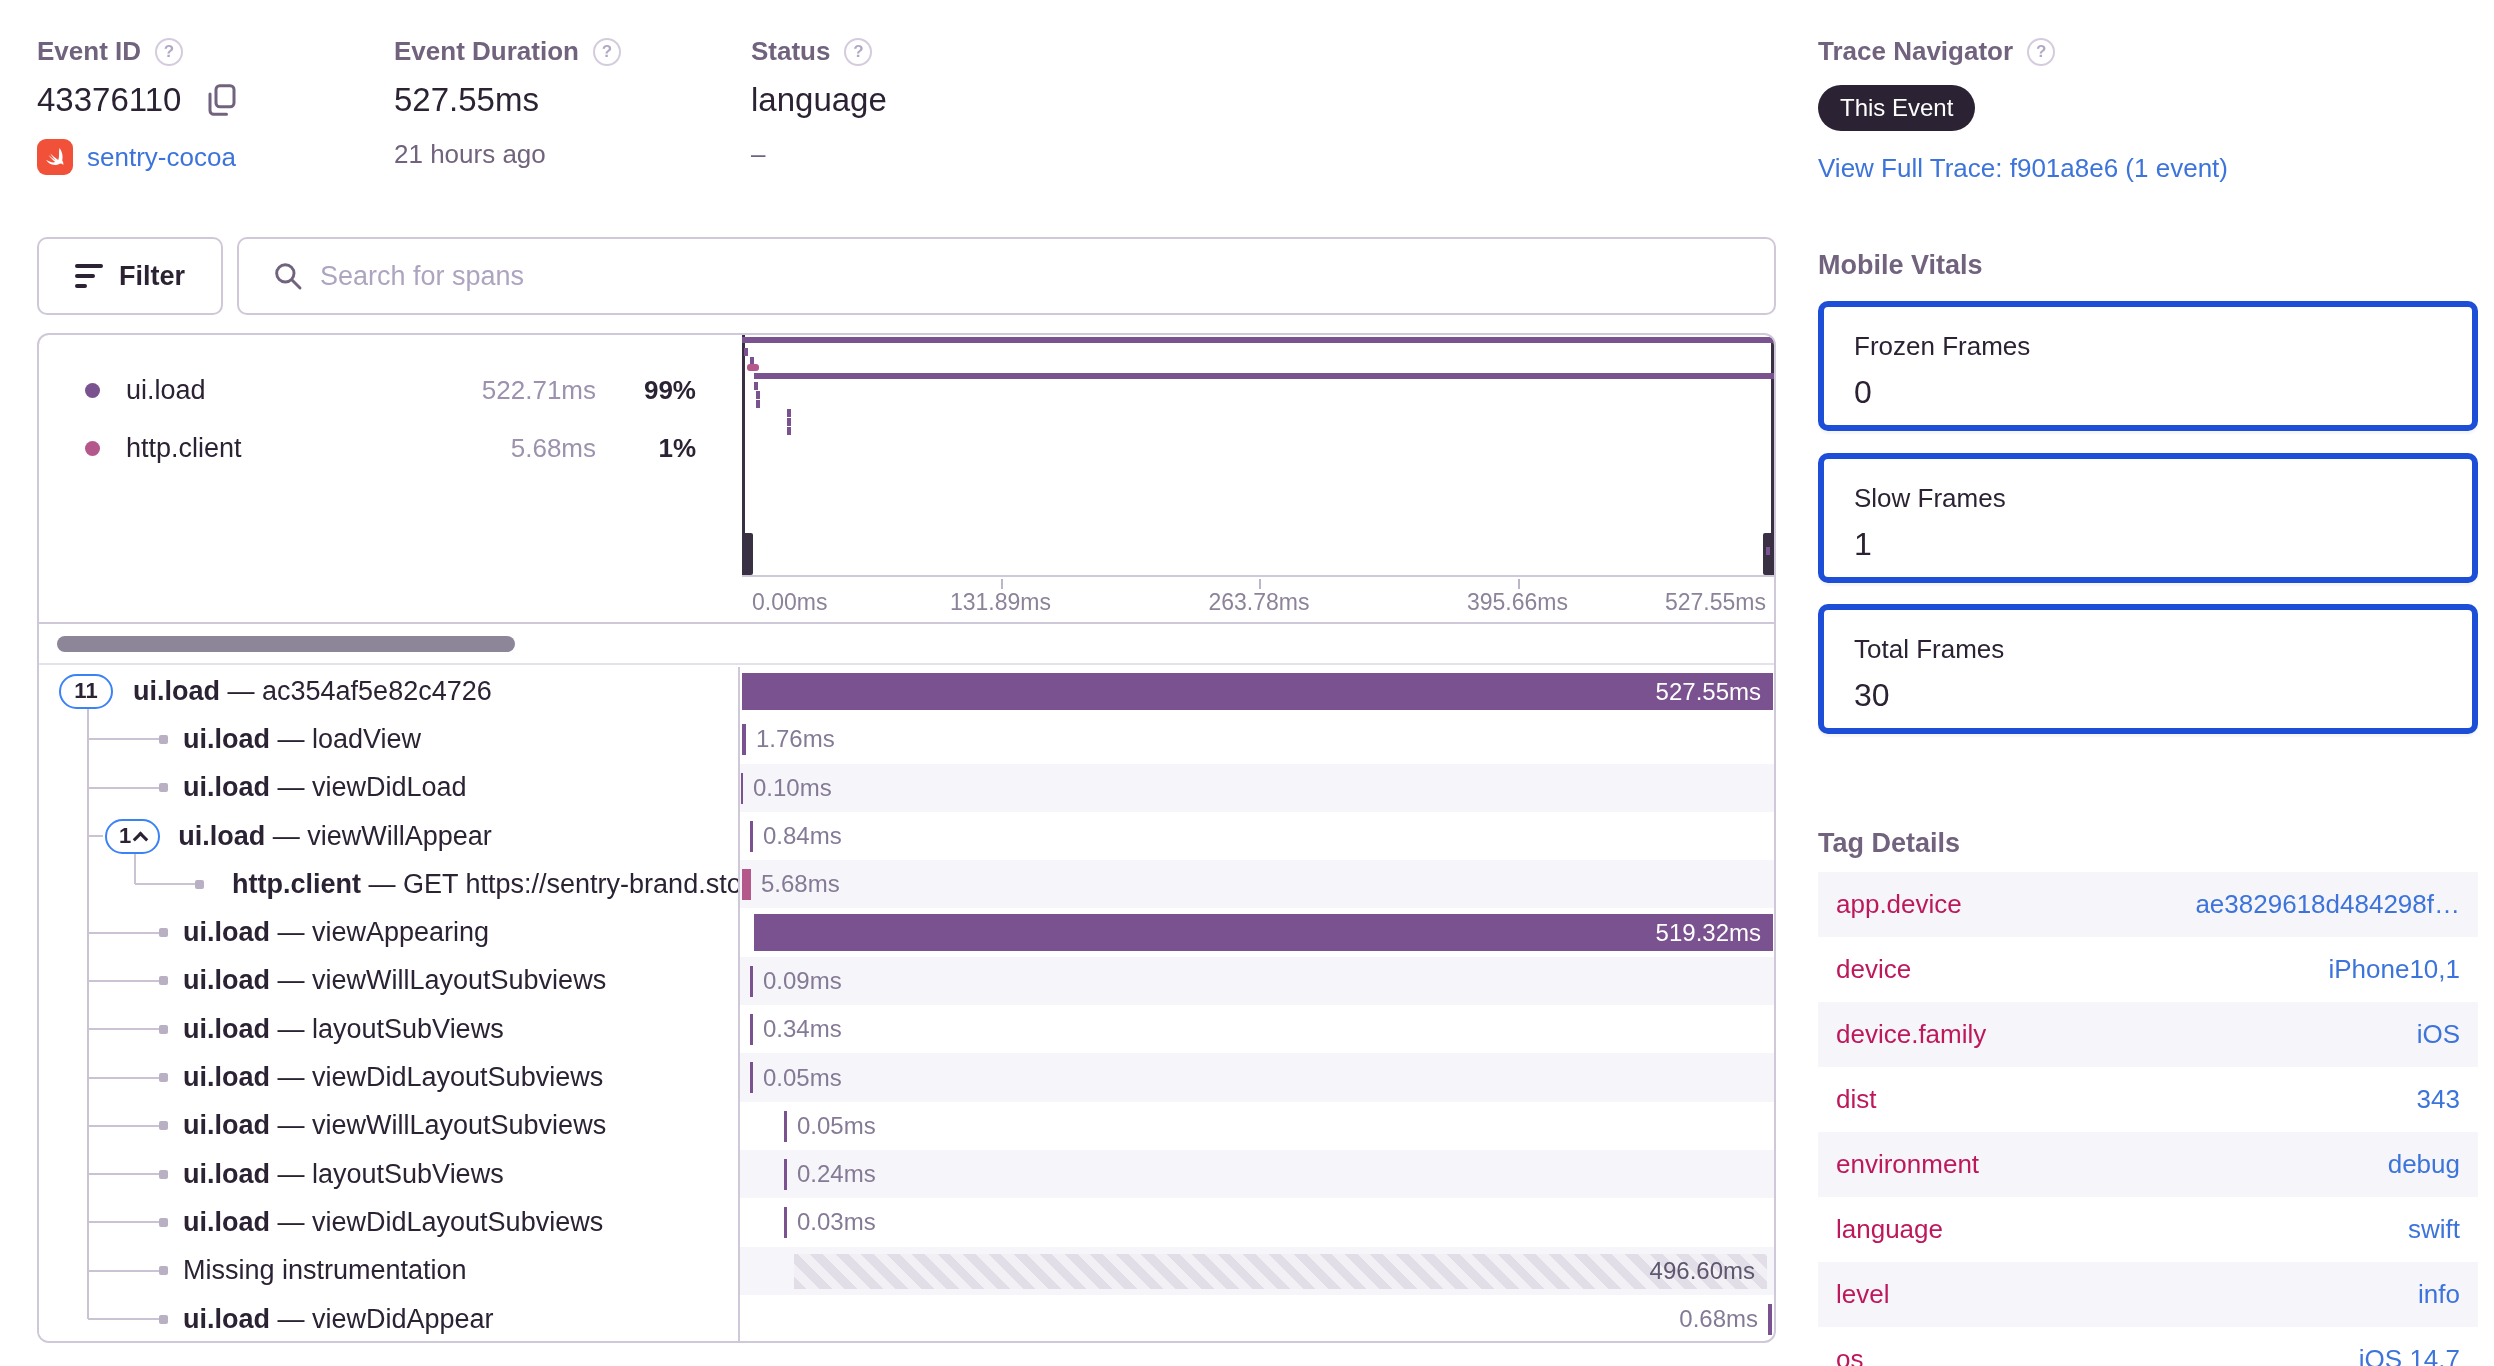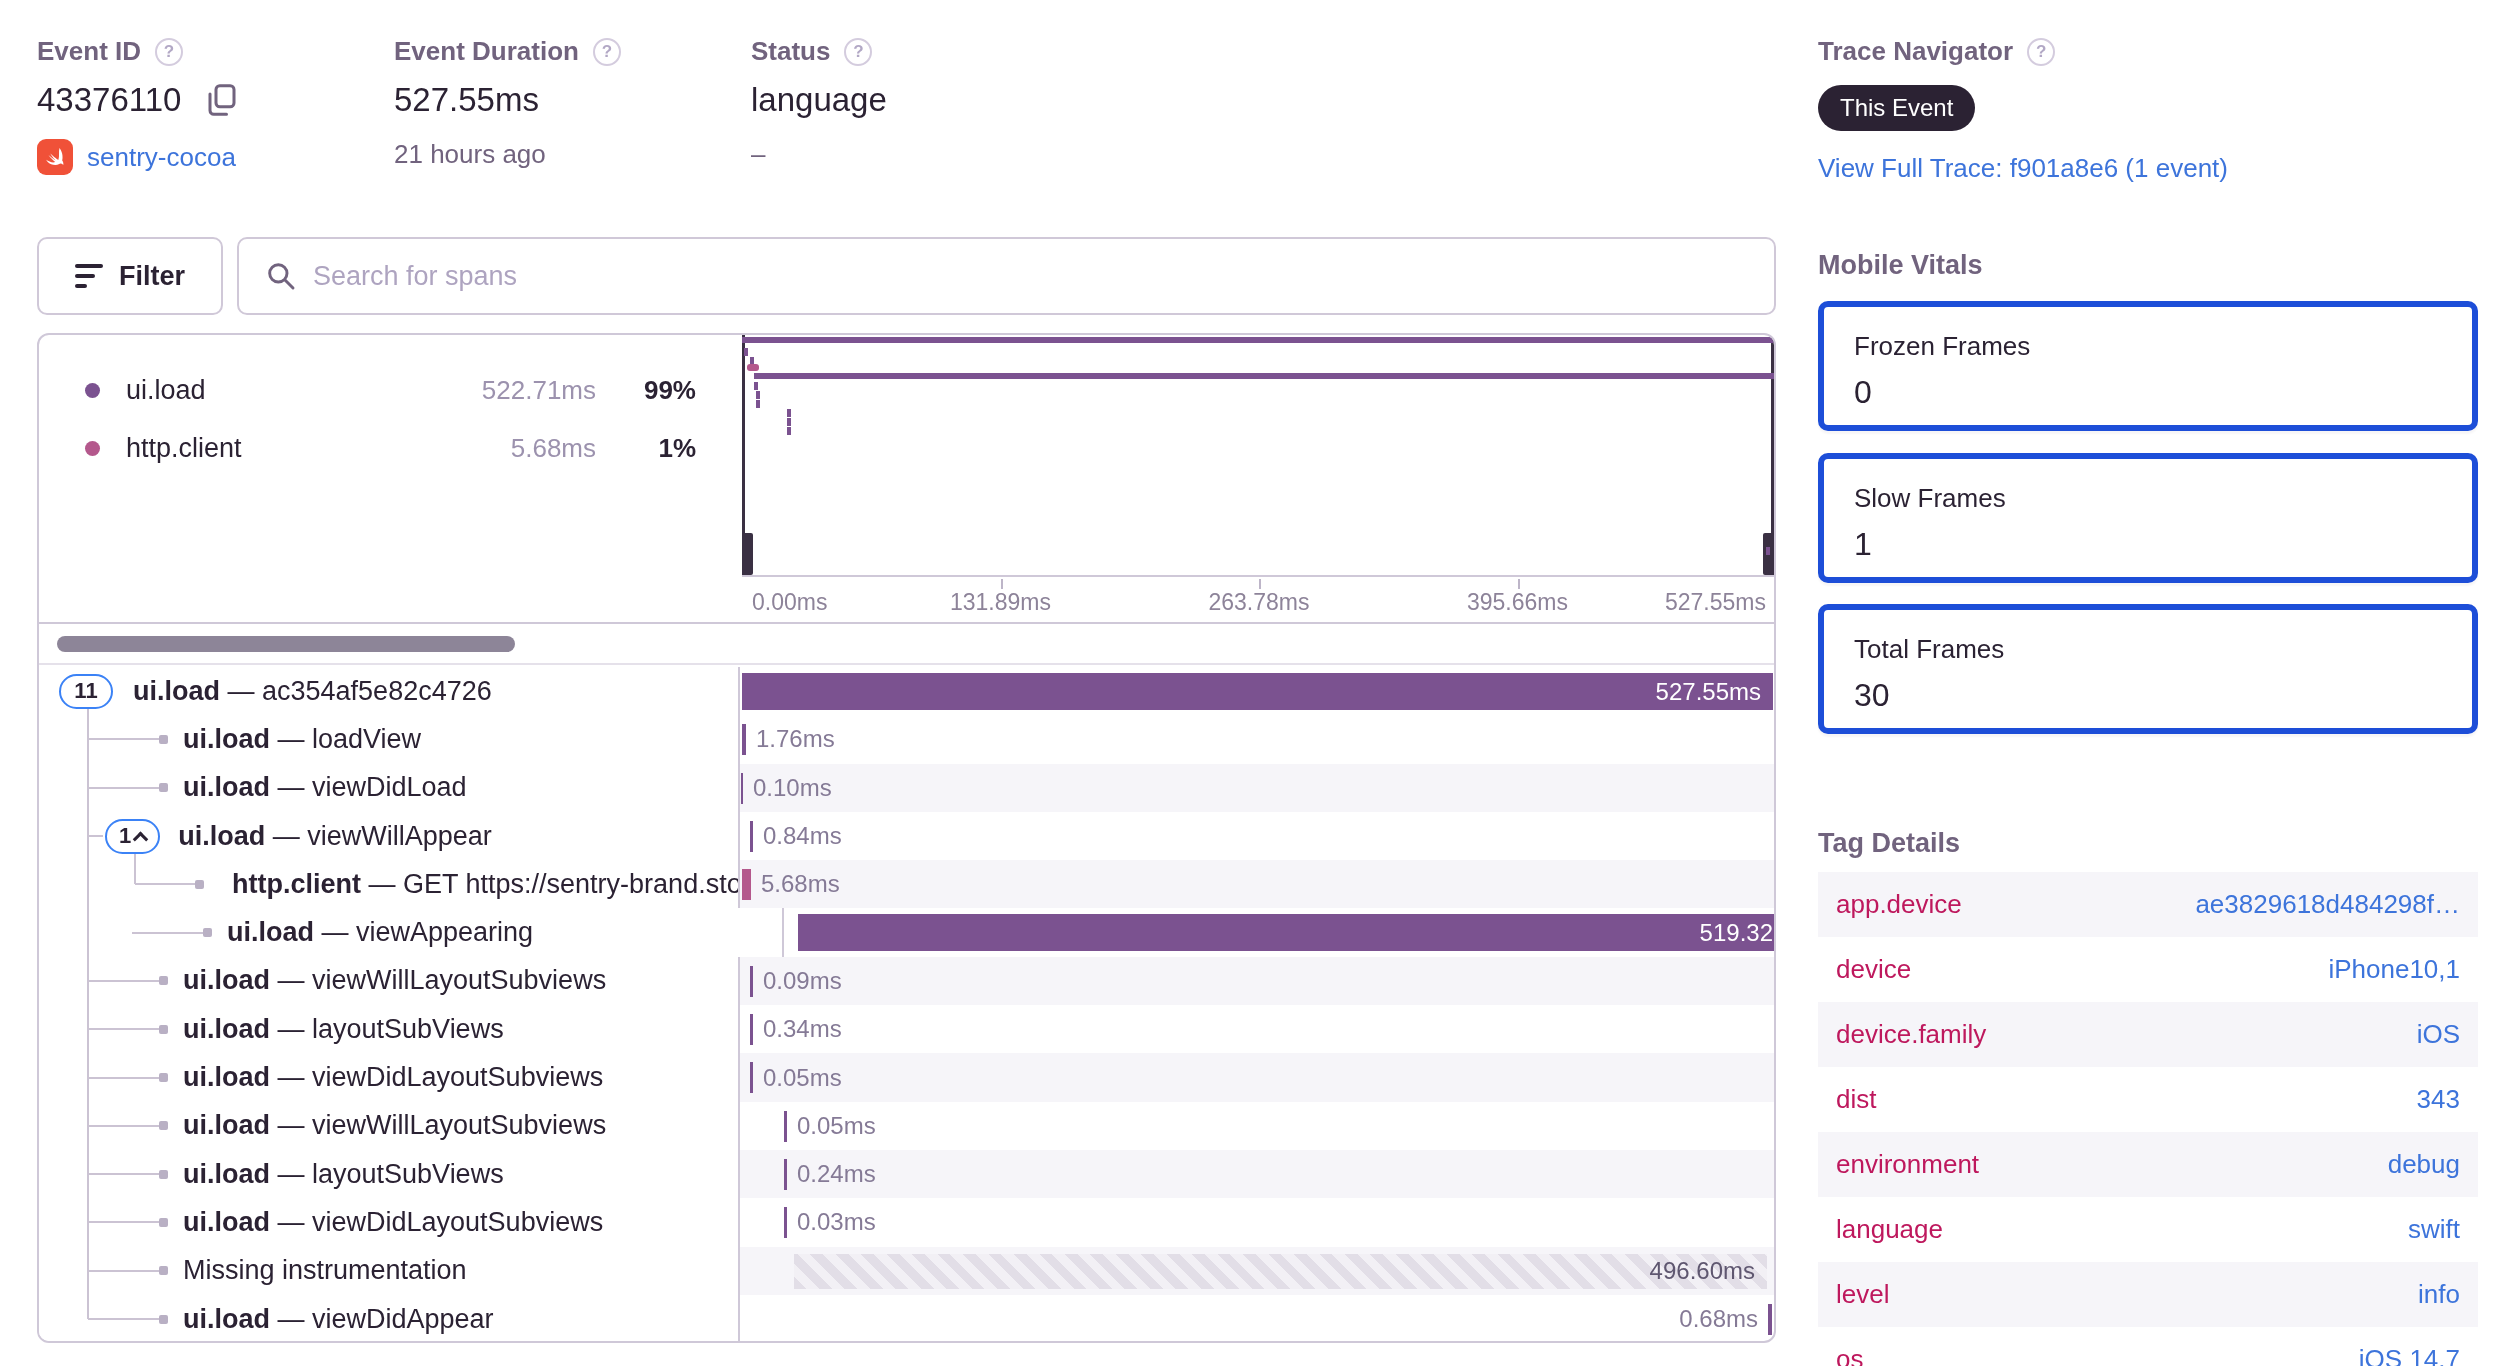--- a/index.html
+++ b/index.html
@@ -24,21 +24,21 @@
   
   .filter-btn { position:absolute; left:37px; top:237px; width:186px; height:78px;
     border:2px solid #D0C8D8; border-radius:10px; background:#fff;
     display:flex; align-items:center; justify-content:center; gap:16px;
     font-size:27px; font-weight:700; color:#2B2233; cursor:pointer; }
   .filter-ico { display:flex; flex-direction:column; gap:6px; align-items:flex-start; }
   .filter-ico i { display:block; height:4px; background:#2B2233; border-radius:2px; }
   .filter-ico i:nth-child(1){ width:28px; } .filter-ico i:nth-child(2){ width:28px; width:20px;} .filter-ico i:nth-child(3){ width:12px; }
   .searchbar { position:absolute; left:237px; top:237px; width:1539px; height:78px;
     border:2px solid #D0C8D8; border-radius:10px; background:#fff;
-    display:flex; align-items:center; padding-left:26px; gap:16px; }
+    display:flex; align-items:center; padding-left:33px; gap:16px; }
   .searchbar input { border:none; outline:none; flex:1; font-size:27px;
     font-family:"Liberation Sans", sans-serif; color:#2B2233; }
   .searchbar input::placeholder { color:#AEA4C0; }
 
   
   .panel { position:absolute; left:37px; top:333px; width:1739px; height:1010px;
     border:2px solid #CFC8D8; border-radius:12px; background:#fff; overflow:hidden; }
   .legend { position:absolute; left:0; top:0; width:701px; height:287px; padding:26px 44px 0 46px; }
   .legend-row { height:58px; display:flex; align-items:center; }
   .legend-dot { width:15px; height:15px; border-radius:50%; margin-right:26px; flex:none; }
@@ -266,21 +266,21 @@
         <div class="tree-cell" style="padding-left: 193px;">
           <span><span class="op">http.client</span> — <span class="nm">GET https://sentry-brand.stora</span></span>
           <div class="conn" style="left: 96px; top: 23.15px; width: 62px; height: 2px;"></div>
           <div class="conn-dot" style="left: 156px; top: 19.65px;"></div>
         </div>
         <div class="wf-cell" style="background: rgb(246, 245, 249);">
           <div class="wf-tick" style="left: 2px; width: 9px; background: rgb(180, 88, 140);"></div>
           <div class="wf-dur" style="left: 21px;">5.68ms</div>
         </div>
       </div>
-      <div class="srow" style="height: 48.3px; margin-left: 44px;">
+      <div class="srow" style="height: 48.3px;">
         <div class="tree-cell" style="padding-left: 144px;">
           <span><span class="op">ui.load</span> — <span class="nm">viewAppearing</span></span>
           <div class="conn" style="left: 49px; top: 23.15px; width: 73px; height: 2px;"></div>
           <div class="conn-dot" style="left: 120px; top: 19.65px;"></div>
         </div>
         <div class="wf-cell">
           <div class="wf-bar" style="left: 14px; width: 1019px;">519.32ms</div>
         </div>
       </div>
       <div class="srow" style="height: 48.3px;">

